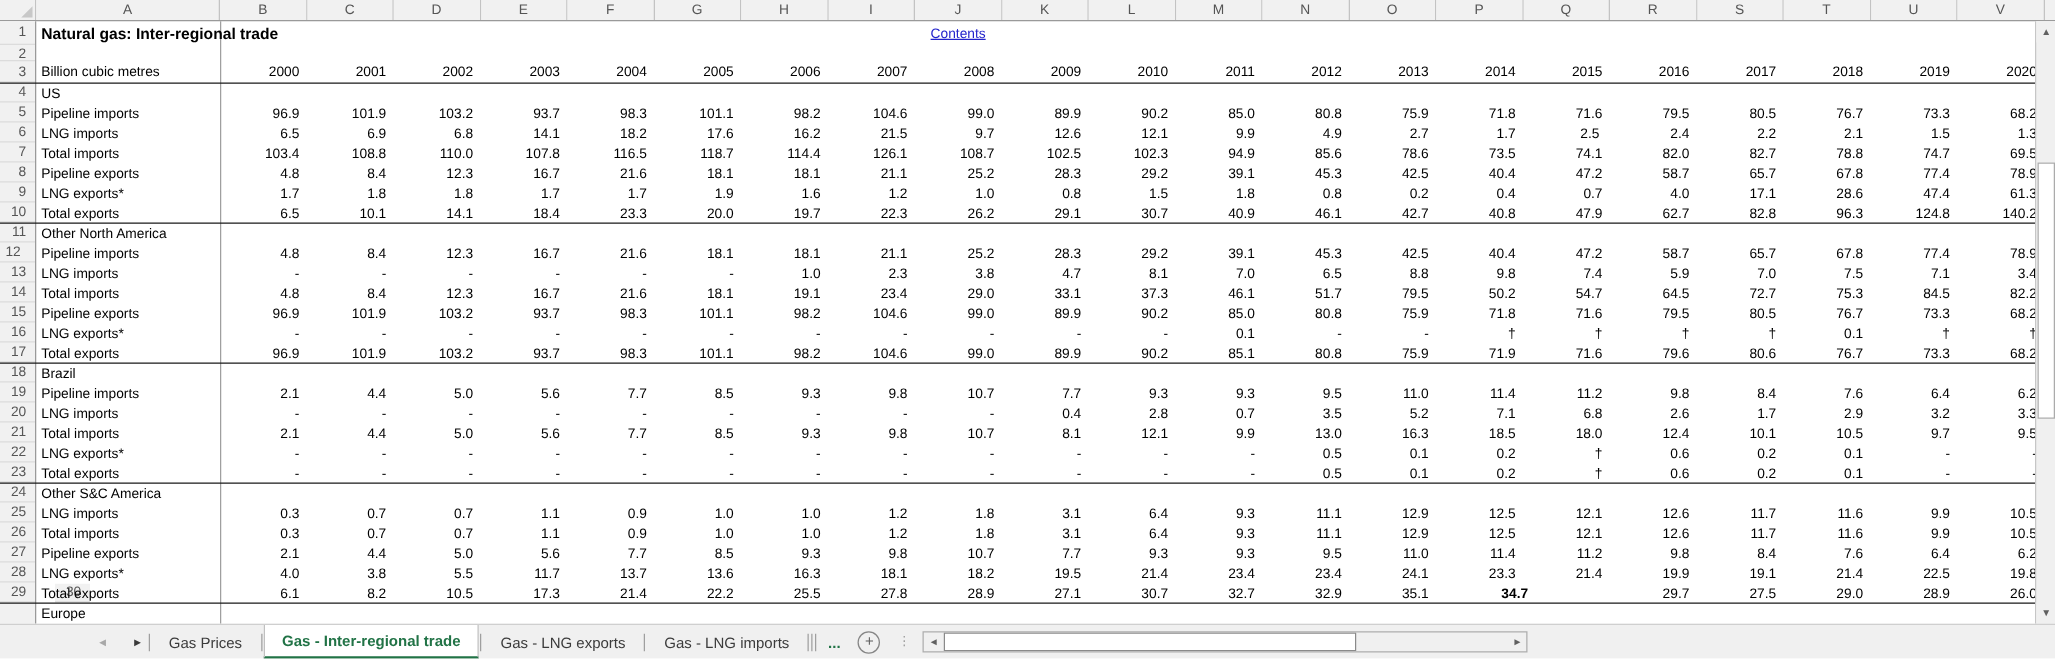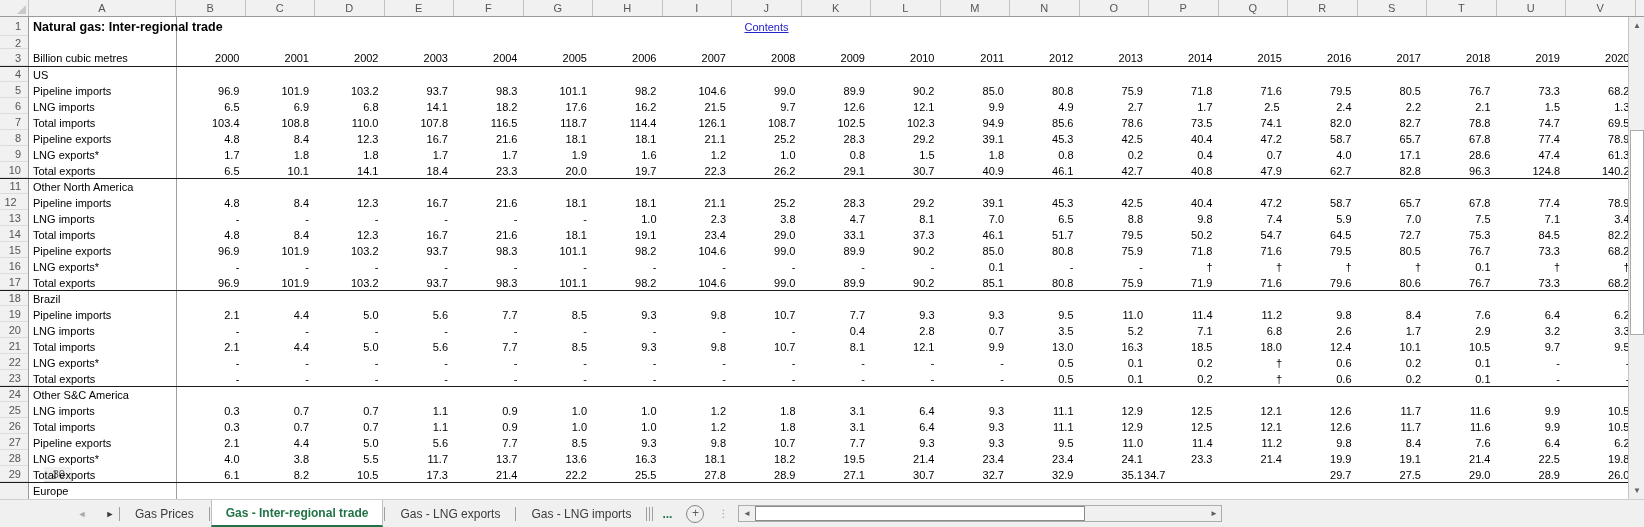--- a/index.html
+++ b/index.html
@@ -668,21 +668,21 @@
         <div class="abs val" style="left: 454px; width: 69.5px; top: 0px; height: 16px; line-height: 16px;">21.4</div>
         <div class="abs val" style="left: 523.5px; width: 69.5px; top: 0px; height: 16px; line-height: 16px;">22.2</div>
         <div class="abs val" style="left: 593px; width: 69.5px; top: 0px; height: 16px; line-height: 16px;">25.5</div>
         <div class="abs val" style="left: 662.5px; width: 69.5px; top: 0px; height: 16px; line-height: 16px;">27.8</div>
         <div class="abs val" style="left: 732px; width: 69.5px; top: 0px; height: 16px; line-height: 16px;">28.9</div>
         <div class="abs val" style="left: 801.5px; width: 69.5px; top: 0px; height: 16px; line-height: 16px;">27.1</div>
         <div class="abs val" style="left: 871px; width: 69.5px; top: 0px; height: 16px; line-height: 16px;">30.7</div>
         <div class="abs val" style="left: 940.5px; width: 69.5px; top: 0px; height: 16px; line-height: 16px;">32.7</div>
         <div class="abs val" style="left: 1010px; width: 69.5px; top: 0px; height: 16px; line-height: 16px;">32.9</div>
         <div class="abs val" style="left: 1079.5px; width: 69.5px; top: 0px; height: 16px; line-height: 16px;">35.1</div>
-        <div class="abs val" style="left: 1102px; width: 69.5px; top: 0px; height: 16px; line-height: 16px;">34.7</div>
+        <div class="abs val" style="left: 1159px; width: 69.5px; top: 0px; height: 16px; line-height: 16px; font-weight: bold;">34.7</div>
         <div class="abs val" style="left: 1218.5px; width: 69.5px; top: 0px; height: 16px; line-height: 16px; margin-top: 44px;">32.6</div>
         <div class="abs val" style="left: 1288px; width: 69.5px; top: 0px; height: 16px; line-height: 16px;">29.7</div>
         <div class="abs val" style="left: 1357.5px; width: 69.5px; top: 0px; height: 16px; line-height: 16px;">27.5</div>
         <div class="abs val" style="left: 1427px; width: 69.5px; top: 0px; height: 16px; line-height: 16px;">29.0</div>
         <div class="abs val" style="left: 1496.5px; width: 69.5px; top: 0px; height: 16px; line-height: 16px;">28.9</div>
         <div class="abs val" style="left: 1566px; width: 69.5px; top: 0px; height: 16px; line-height: 16px;">26.0</div>
       </div>
       <div class="abs grid-row" style="top: 483px; height: 16px;">
         <div class="abs lbl" style="top: 0px; height: 16px; line-height: 16px;">Europe</div>
       </div>

